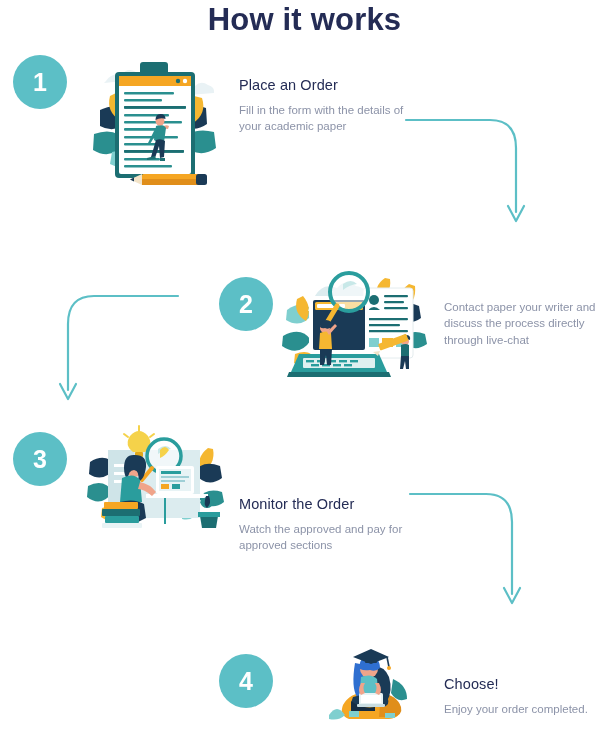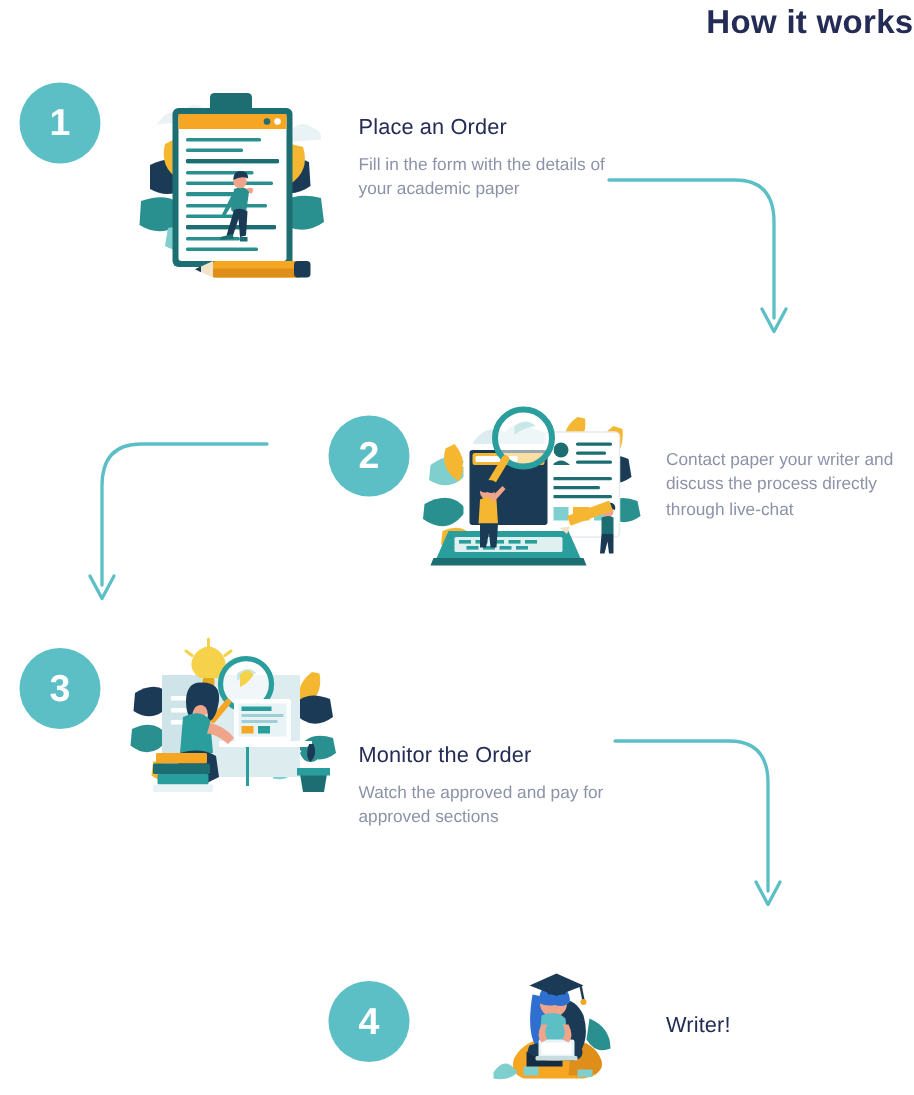--- a/index.html
+++ b/index.html
@@ -14,22 +14,22 @@
     position: relative;
     width: 609px;
     height: 730px;
     background: #ffffff;
   }
   .page-title {
     position: absolute;
     top: 2px;
     left: 0;
     width: 609px;
-    text-align: right;
-    font-size: 22px;
+    text-align: center;
+    font-size: 31px;
     font-weight: bold;
     letter-spacing: 0.2px;
     color: #242c55;
   }
 
   
   .badge {
     position: absolute;
     width: 54px;
     height: 54px;
@@ -370,16 +370,17 @@
       <rect x="36" y="50" width="24" height="12" rx="1.5" fill="#e8f3f5"></rect>
       <rect x="38" y="52" width="20" height="8" fill="#ffffff"></rect>
       <rect x="34" y="61" width="28" height="3" rx="1" fill="#c9dde1"></rect>
 
       <path d="M38 40 q-4 8 0 12 l4-2 q-3-5 0-10 z" fill="#f0a48a"></path>
       <path d="M56 40 q4 8 0 12 l-4-2 q3-5 0-10 z" fill="#f0a48a"></path>
     </svg>
   </div>
 
   <div class="txt txt-4">
-    <h3>Writer!</h3>
+    <h3>Choose!</h3>
+    <p>Enjoy your order completed.</p>
   </div>
 
 </div>
 
 </body></html>

